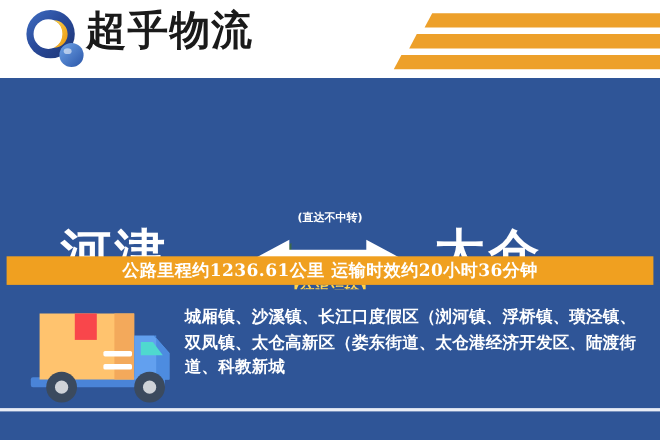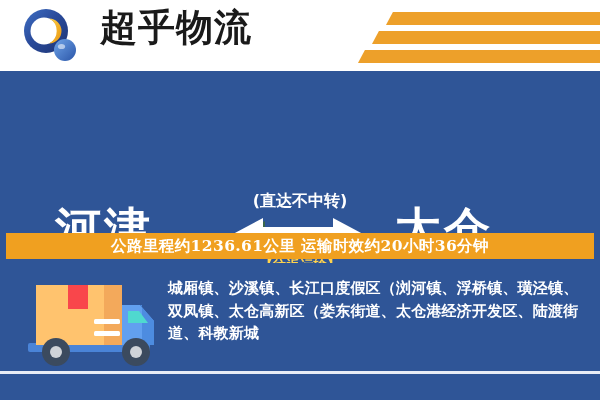--- a/index.html
+++ b/index.html
@@ -25,21 +25,21 @@
     background: #ffffff;
     overflow: hidden;
   }
   #logo-mark {
     position: absolute;
     left: 22px; top: 8px;
     width: 56px; height: 56px;
   }
   #brand-cn {
     position: absolute;
-    left: 100px; top: 6px;
+    left: 78px; top: 6px;
     font-family: "DejaVu Serif", "Liberation Serif", serif;
     font-size: 37px;
     font-weight: bold;
     color: #1a1a1a;
     letter-spacing: 1px;
     line-height: 42px;
     white-space: nowrap;
   }
   #brand-en {
     position: absolute;
@@ -85,21 +85,21 @@
     position: absolute;
     left: 233px; top: 120px;
     width: 134px; height: 92px;
   }
   #label-direct {
     position: absolute;
     left: 0; top: 0;
     width: 134px;
     text-align: center;
     font-family: "DejaVu Sans", sans-serif;
-    font-size: 16px;
+    font-size: 10px;
     font-weight: bold;
     color: #ffffff;
     white-space: nowrap;
   }
   #arrow-svg {
     position: absolute;
     left: 0; top: 22px;
   }
   #label-roundtrip {
     position: absolute;

